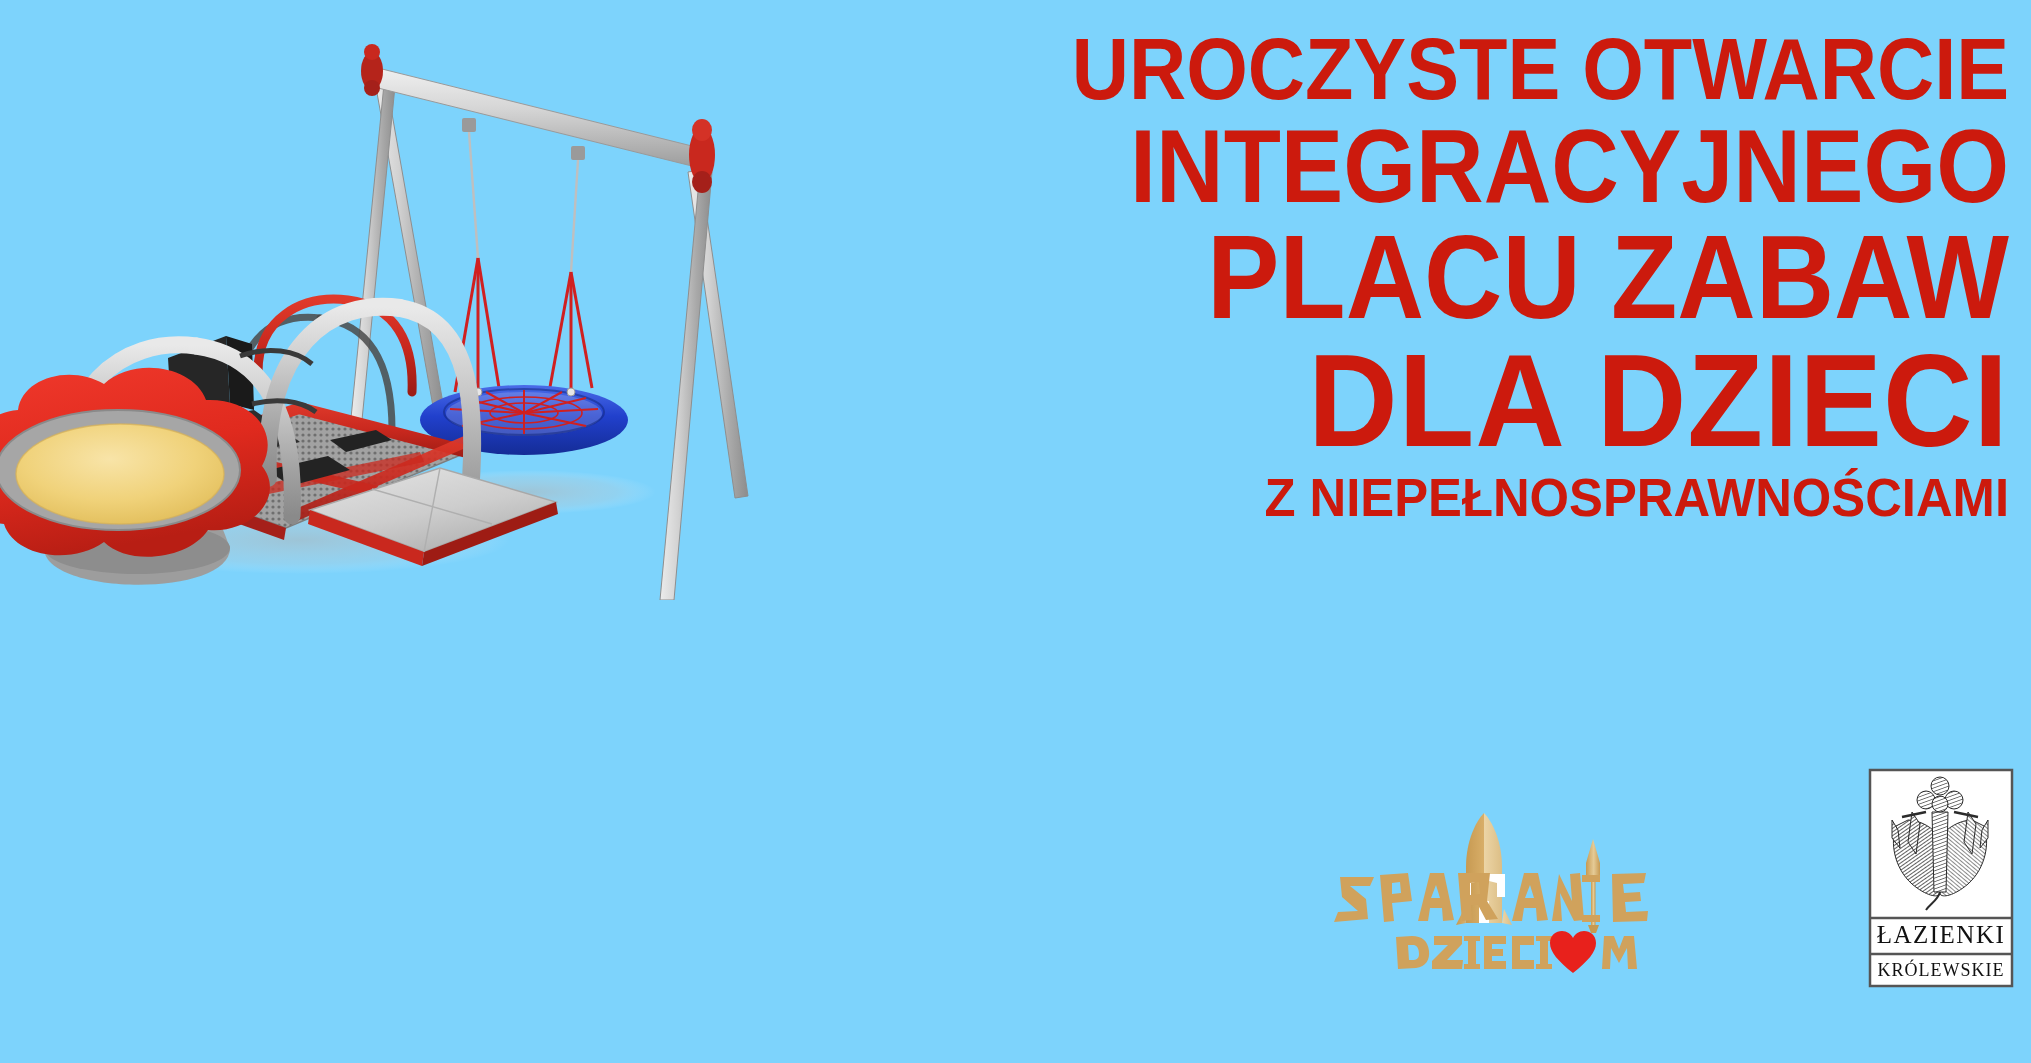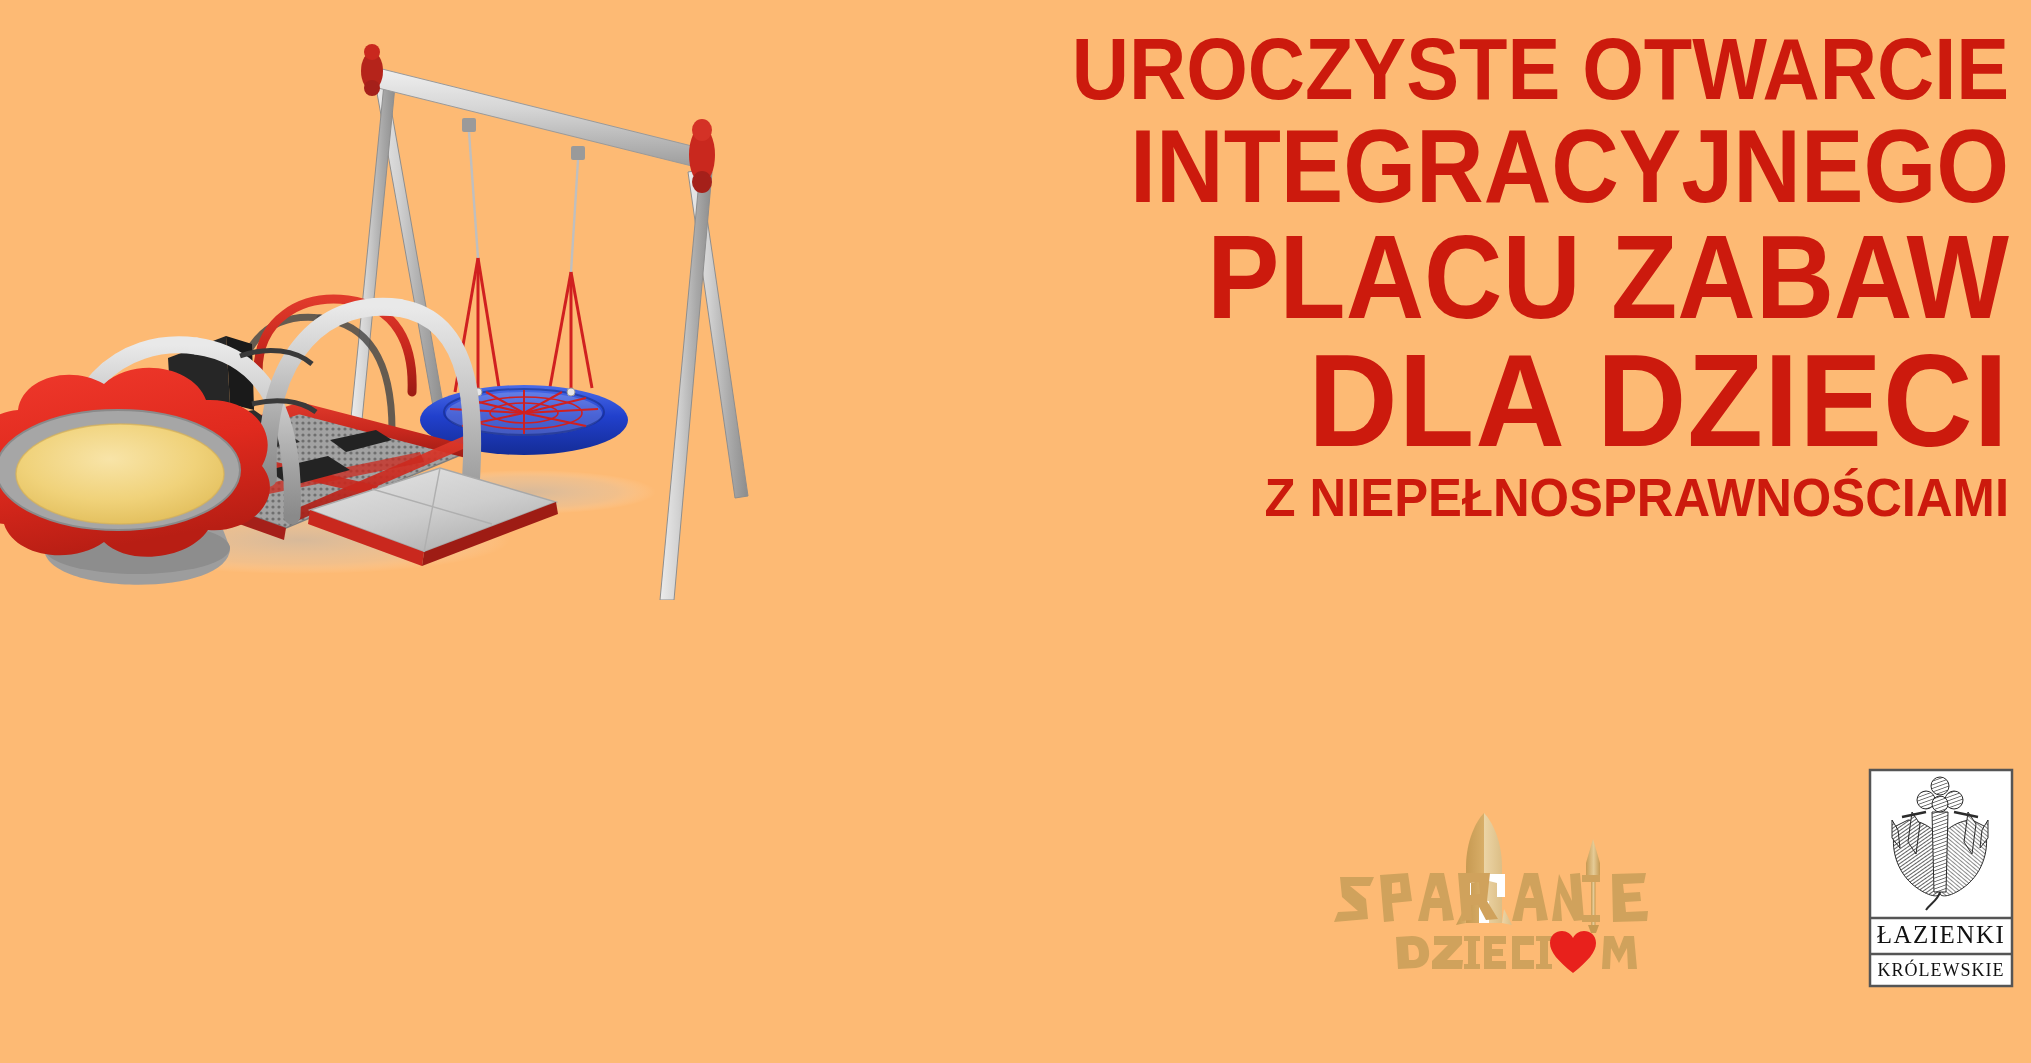--- a/index.html
+++ b/index.html
@@ -8,21 +8,21 @@
     padding: 0;
     background: #ffffff;
   }
   body {
     font-family: "Liberation Sans", sans-serif;
   }
   #poster {
     position: relative;
     width: 2031px;
     height: 1063px;
-    background: #fdba74;
+    background: #7dd3fc;
     overflow: hidden;
   }
 
   
   #illustration {
     position: absolute;
     left: 0;
     top: 0;
     width: 800px;
     height: 600px;

